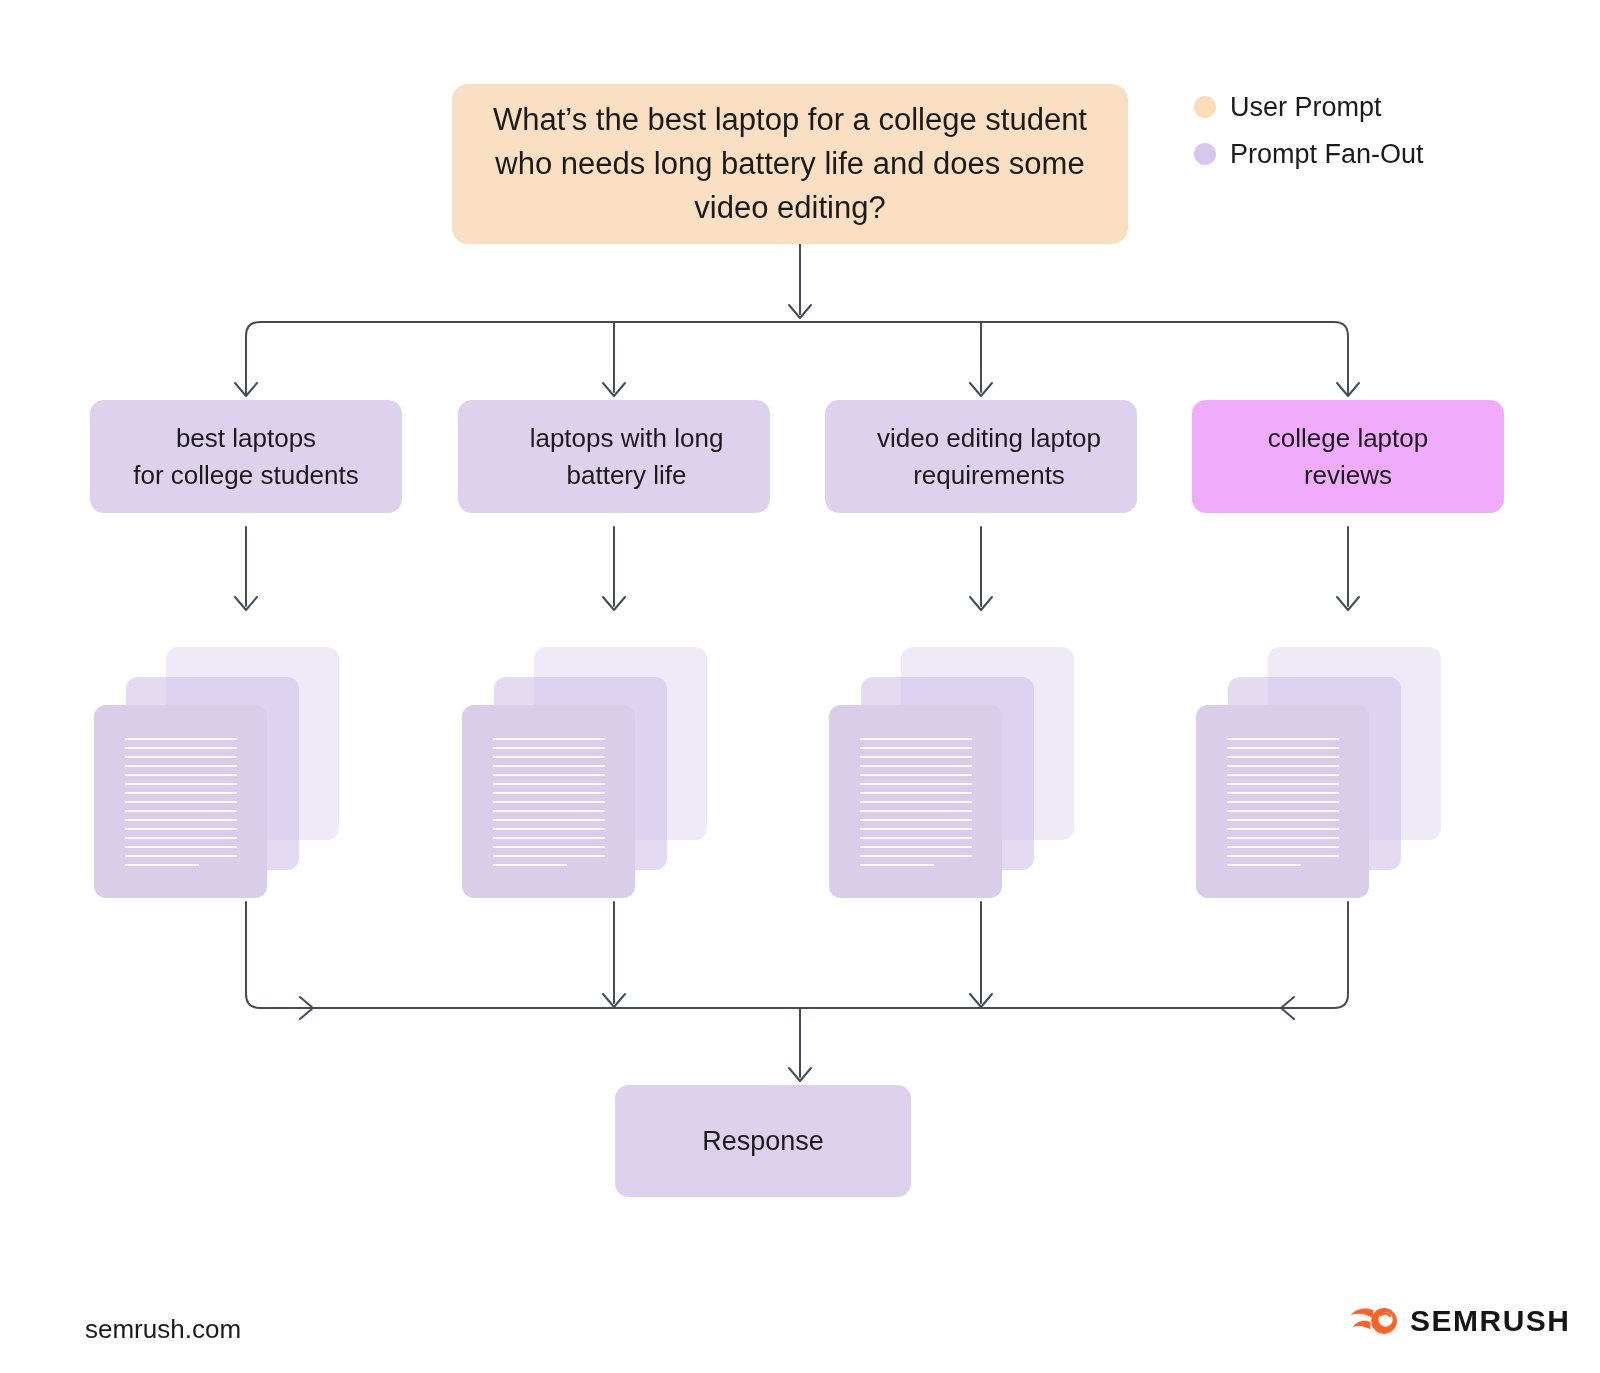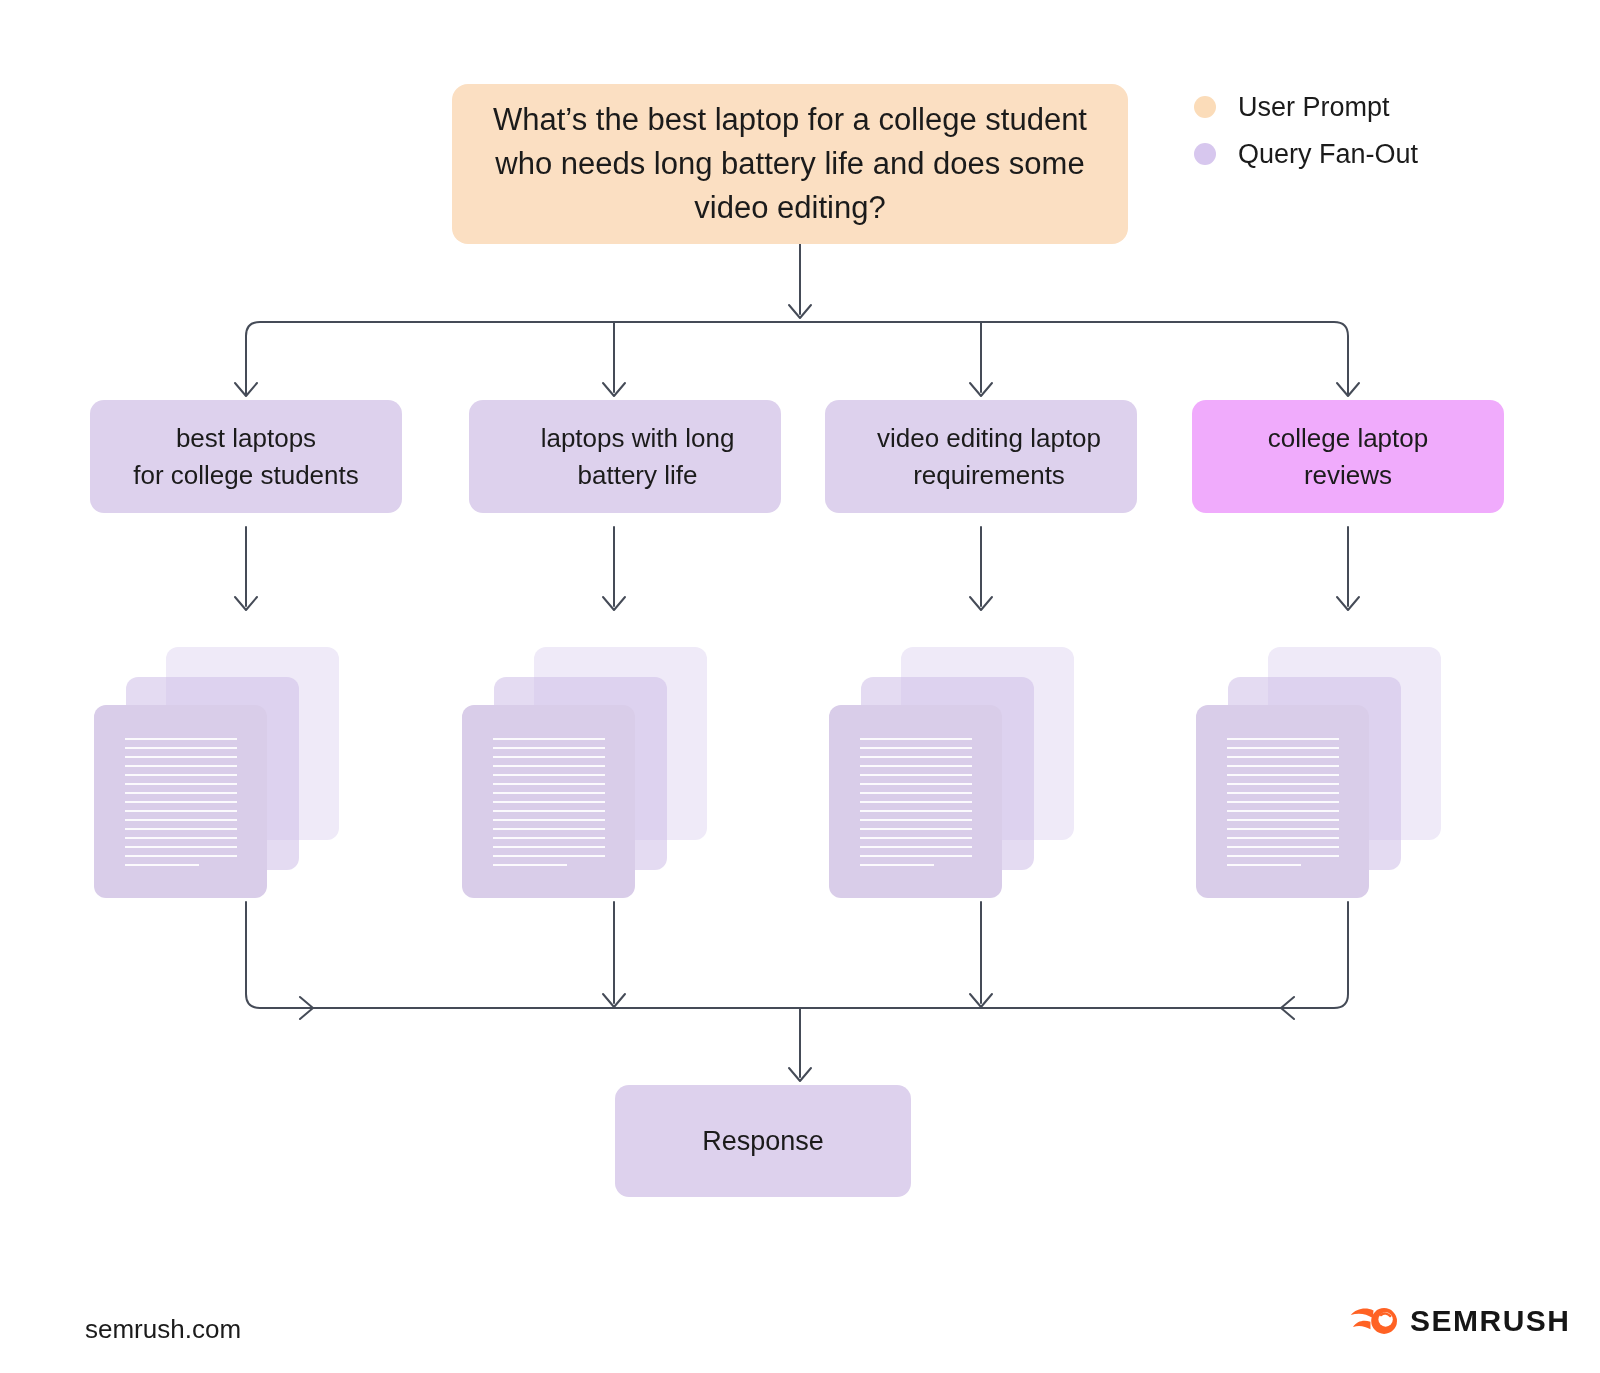--- a/index.html
+++ b/index.html
@@ -15,28 +15,28 @@
     text-align:center;white-space:pre-line;box-sizing:border-box;
   }
   .prompt-box{
     left:452px;top:84px;width:676px;height:160px;border-radius:16px;
     background:#FBDFC2;font-size:31px;line-height:1.42;padding:0 22px;
   }
   .qbox{
     top:400px;width:312px;height:113px;border-radius:14px;
     background:#DDD1ED;font-size:26px;line-height:1.4;
   }
-  .q1{left:90px;} .q2{left:469px;padding-left:25px;} .q3{left:825px;} .q4{left:1192px;}
+  .q1{left:90px;} .q2{left:458px;padding-left:25px;} .q3{left:825px;} .q4{left:1192px;}
   .response-box{
     left:615px;top:1085px;width:296px;height:112px;border-radius:14px;
     background:#DDD1ED;font-size:27px;
   }
 
   .legend{position:absolute;left:1194px;top:92px;}
-  .legend-row{display:flex;align-items:center;gap:22px;height:30px;margin-bottom:17px;}
+  .legend-row{display:flex;align-items:center;gap:14px;height:30px;margin-bottom:17px;}
   .legend-dot{width:22px;height:22px;border-radius:50%;flex:0 0 auto;}
   .legend-label{font-size:27px;line-height:1;}
 
   .doc{position:absolute;width:173px;height:193px;border-radius:12px;}
   .doc-back{background:#EFEAF8;top:647px;}
   .doc-mid{background:rgba(206,189,232,0.55);top:677px;}
   .doc-front{background:#D9CDE9;top:705px;}
   .s1 .doc-back{left:166px;} .s1 .doc-mid{left:126px;} .s1 .doc-front{left:94px;}
   .s2 .doc-back{left:534px;} .s2 .doc-mid{left:494px;} .s2 .doc-front{left:462px;}
   .s3 .doc-back{left:901px;} .s3 .doc-mid{left:861px;} .s3 .doc-front{left:829px;}
@@ -111,21 +111,21 @@
 who needs long battery life and does some
 video editing?</div>
 
   <div class="legend">
     <div class="legend-row">
       <span class="legend-dot" style="background: rgb(251, 220, 185);"></span>
       <span class="legend-label">User Prompt</span>
     </div>
     <div class="legend-row">
       <span class="legend-dot" style="background: rgb(215, 199, 238);"></span>
-      <span class="legend-label">Query Fan-Out</span>
+      <span class="legend-label">Prompt Fan-Out</span>
     </div>
   </div>
 
   <div class="node qbox q1" style="background: rgb(221, 209, 237);">best laptops
 for college students</div>
   <div class="node qbox q2" style="background: rgb(221, 209, 237);">laptops with long
 battery life</div>
   <div class="node qbox q3" style="background: rgb(221, 209, 237); padding-left: 16px;">video editing laptop
 requirements</div>
   <div class="node qbox q4" style="background: #f0abfc;">college laptop

